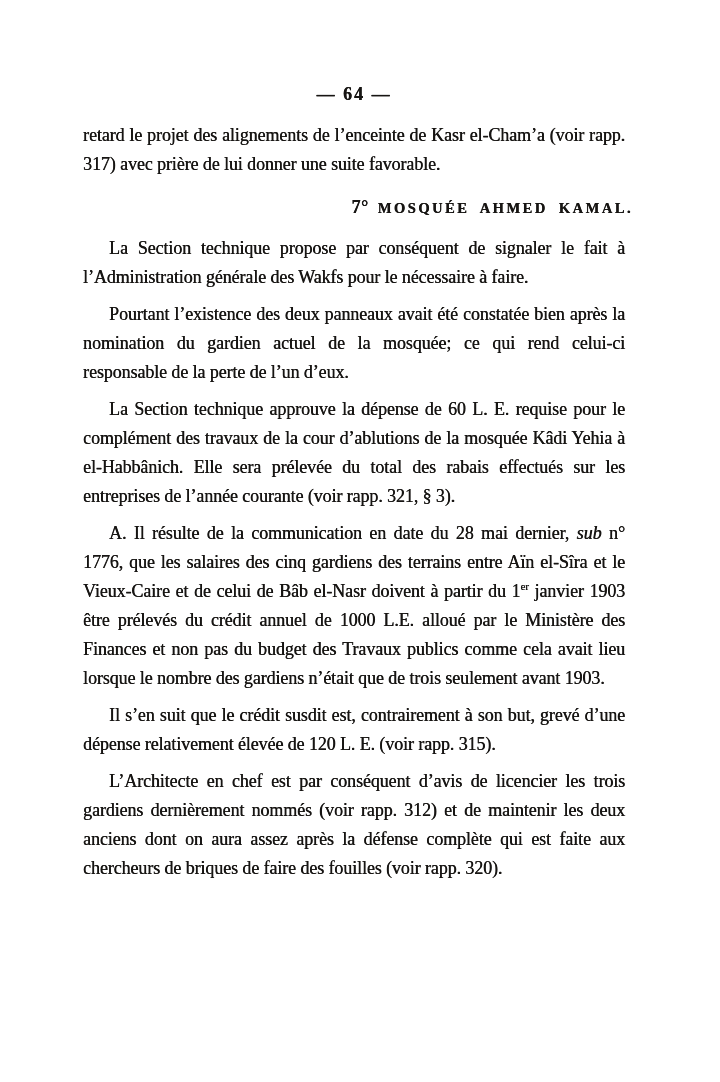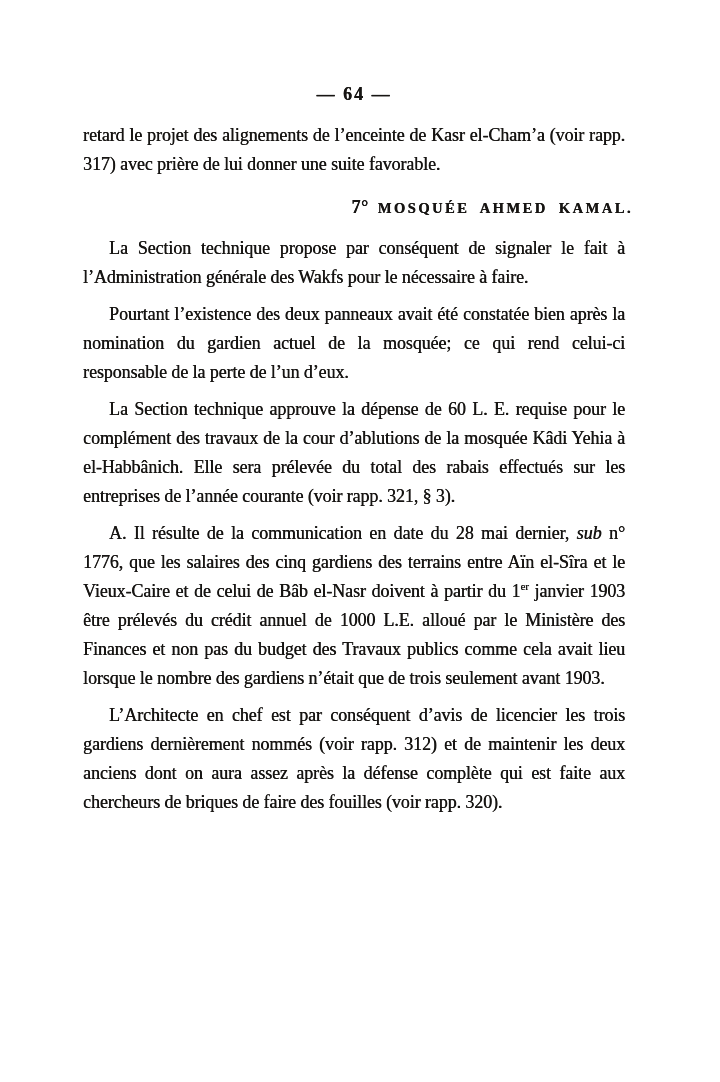--- a/index.html
+++ b/index.html
@@ -84,16 +84,17 @@
 
     <p class="para">La Section technique propose par conséquent de signaler le fait à l’Administration générale des Wakfs pour le nécessaire à faire.</p>
     <p class="para">Pourtant l’existence des deux panneaux avait été constatée bien après la nomination du gardien actuel de la mosquée; ce qui rend celui-ci responsable de la perte de l’un d’eux.</p>
 
 
     <p class="para">La Section technique approuve la dépense de 60 L. E. requise pour le complément des travaux de la cour d’ablutions de la mosquée Kâdi Yehia à el-Habbânich. Elle sera prélevée du total des rabais effectués sur les entreprises de l’année courante (voir rapp. 321, § 3).</p>
 
 
     <p class="para"><span>A. Il résulte de la communication en date du 28 mai dernier, </span><i class="lat">sub</i><span> n° 1776, que les salaires des cinq gardiens des terrains entre Aïn el-Sîra et le Vieux-Caire et de celui de Bâb el-Nasr doivent à partir du 1</span><sup class="ord">er</sup><span> janvier 1903 être prélevés du crédit annuel de 1000 L.E. alloué par le Ministère des Finances et non pas du budget des Travaux publics comme cela avait lieu lorsque le nombre des gardiens n’était que de trois seulement avant 1903.</span></p>
 
+    <p class="para">Il s’en suit que le crédit susdit est, contrairement à son but, grevé d’une dépense relativement élevée de 120 L. E. (voir rapp. 315).</p>
     <p class="para">L’Architecte en chef est par conséquent d’avis de licencier les trois gardiens dernièrement nommés (voir rapp. 312) et de maintenir les deux anciens dont on aura assez après la défense complète qui est faite aux chercheurs de briques de faire des fouilles (voir rapp. 320).</p>
 
   </div>
 </div>
 
 </body></html>

